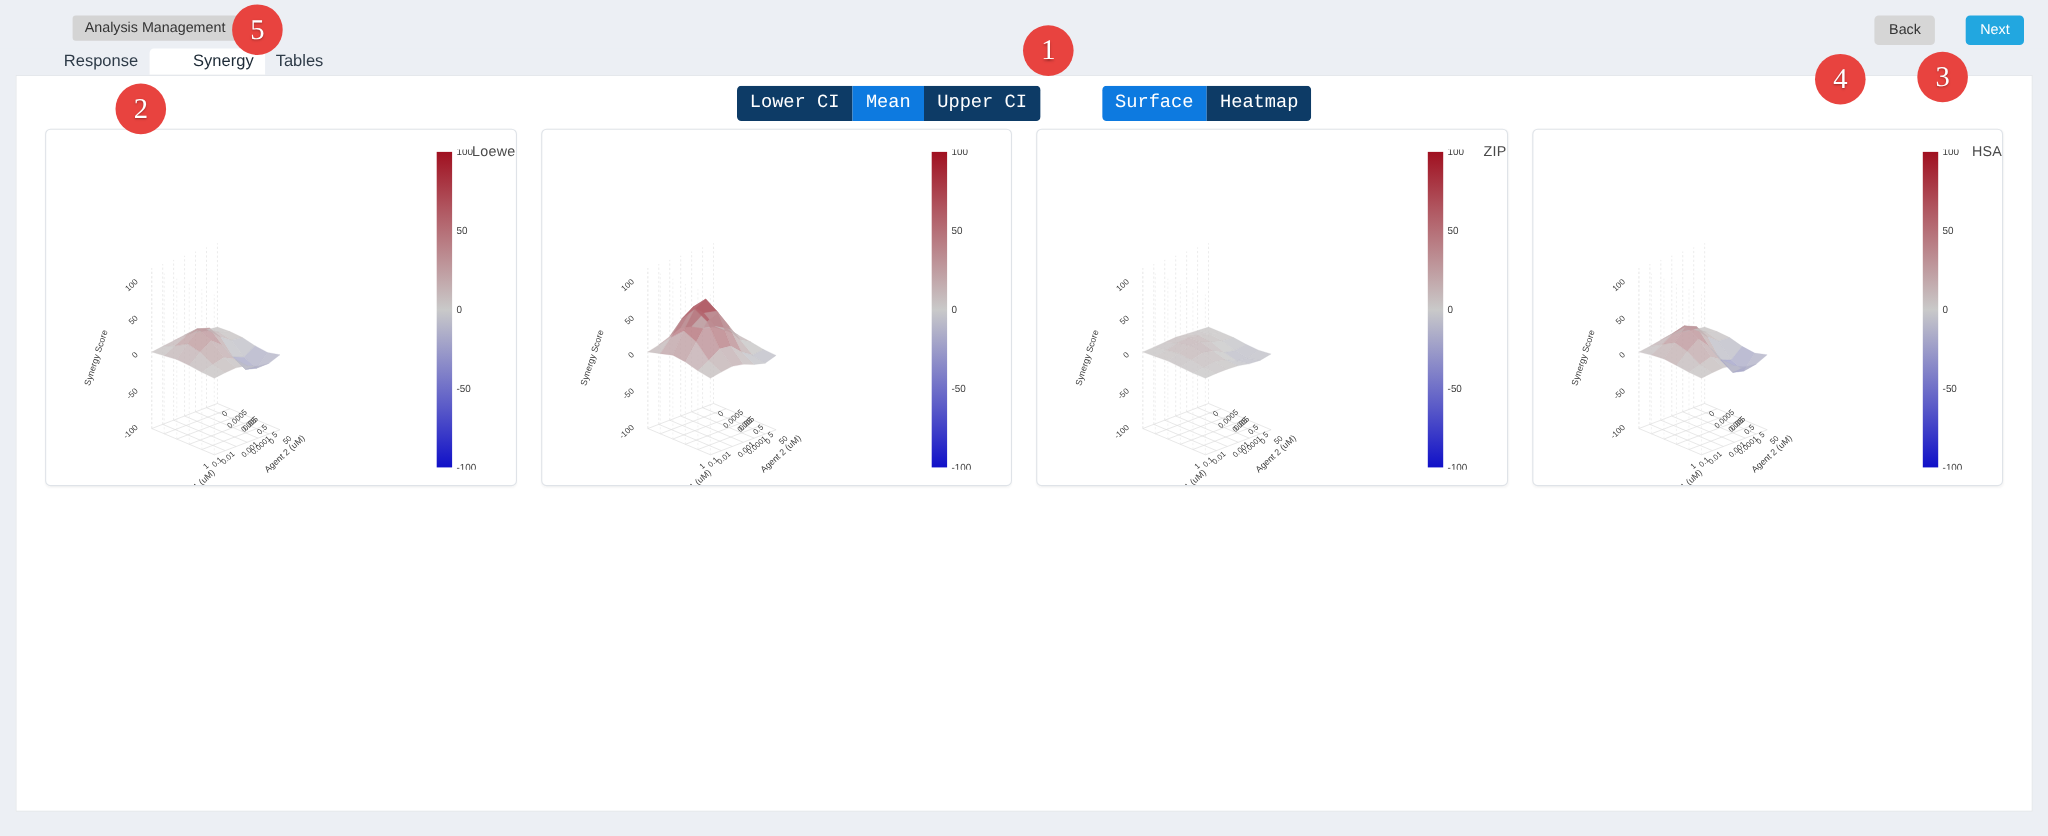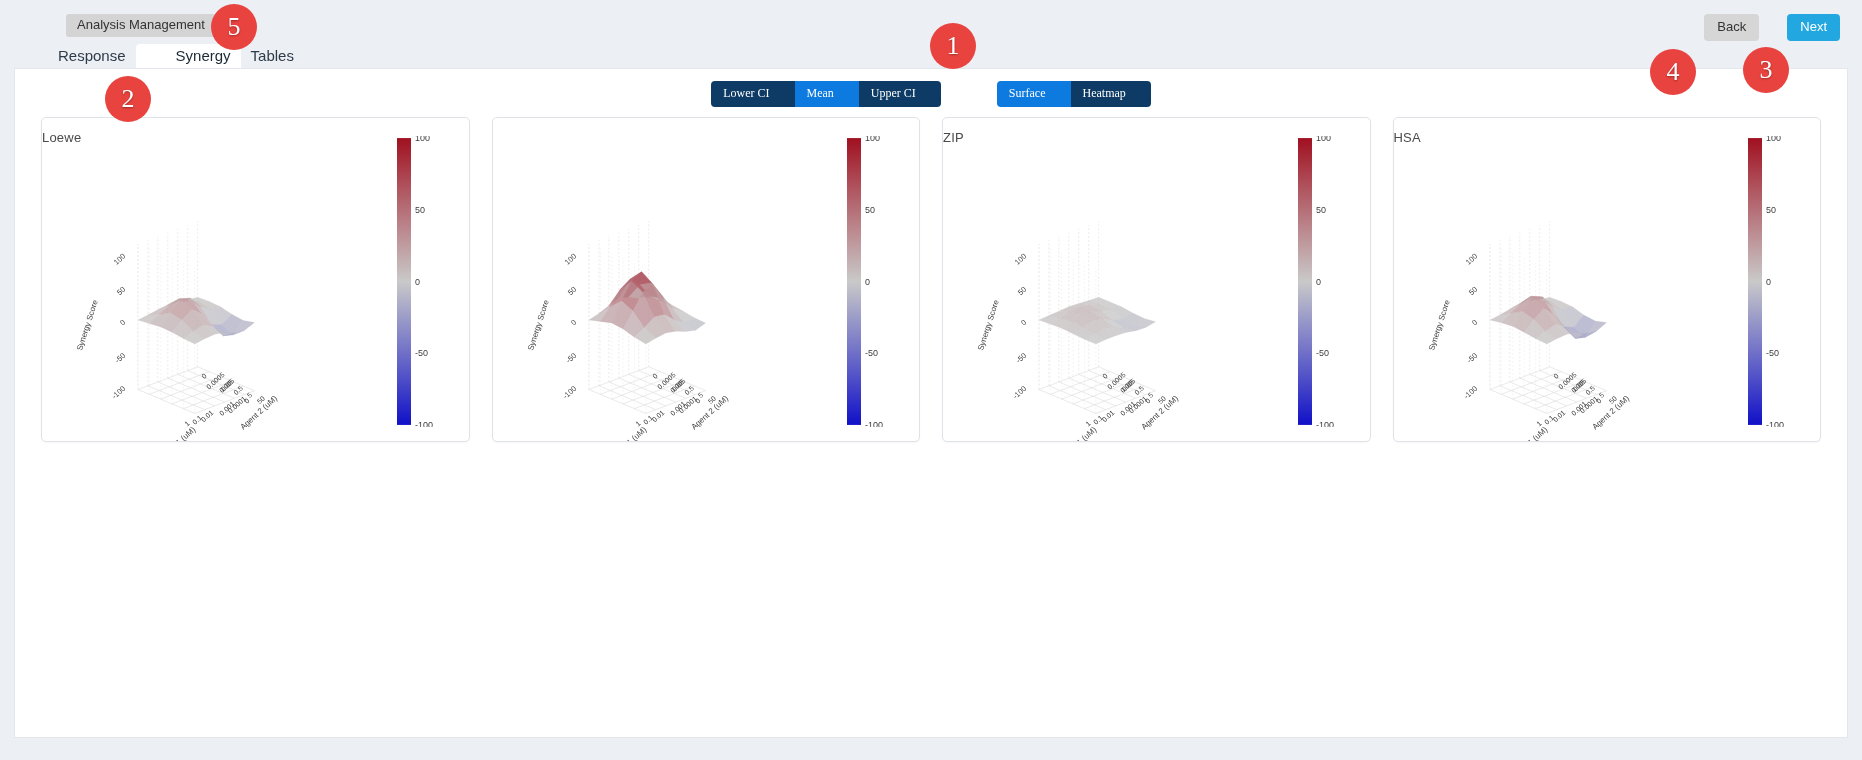--- a/index.html
+++ b/index.html
@@ -57,38 +57,38 @@
   }
 
   
   .toggle-row {
     position: relative; height: 42px;
     display: flex; justify-content: center; align-items: center;
     gap: 56px; padding-top: 8px;
   }
   .btn-group { display: flex; border-radius: 4px; overflow: hidden; }
   .tg {
-    font-size: 12px; padding: 5px 25px 6px 12px; cursor: pointer;
+    font-size: 17px; padding: 5px 12px 6px 12px; cursor: pointer;
     background: #0d3b66; color: #ffffff; border: none;
-    font-family: Liberation Serif, serif; white-space: nowrap;
+    font-family: Liberation Mono, monospace; white-space: nowrap;
     line-height: 1.25;
   }
   .tg.sel { background: #0d7ae0; text-align: right; }
 
   
   .cards {
     display: flex; gap: 22px; padding: 6px 26px 0 26px;
   }
   .card {
     flex: 1 1 0; height: 325px; background: #ffffff;
     border: 1px solid #dfe3e8; border-radius: 5px;
     position: relative; box-shadow: 0 1px 2px rgba(0,0,0,.04);
   }
   .card-title {
-    text-align: left; font-size: 13px; color: #4a4a4a;
+    text-align: right; font-size: 13px; color: #4a4a4a;
     padding-top: 12px; letter-spacing: .2px;
   }
   .plot-area { position: absolute; top: 22px; left: 0; right: 0; bottom: 0; }
   .plot-svg { width: 100%; height: 100%; display: block; }
   .cbar-wrap { position: absolute; right: 18px; top: 18px; bottom: 14px; width: 56px; }
 </style>
 </head>
 <body>
 
 <div id="app">

